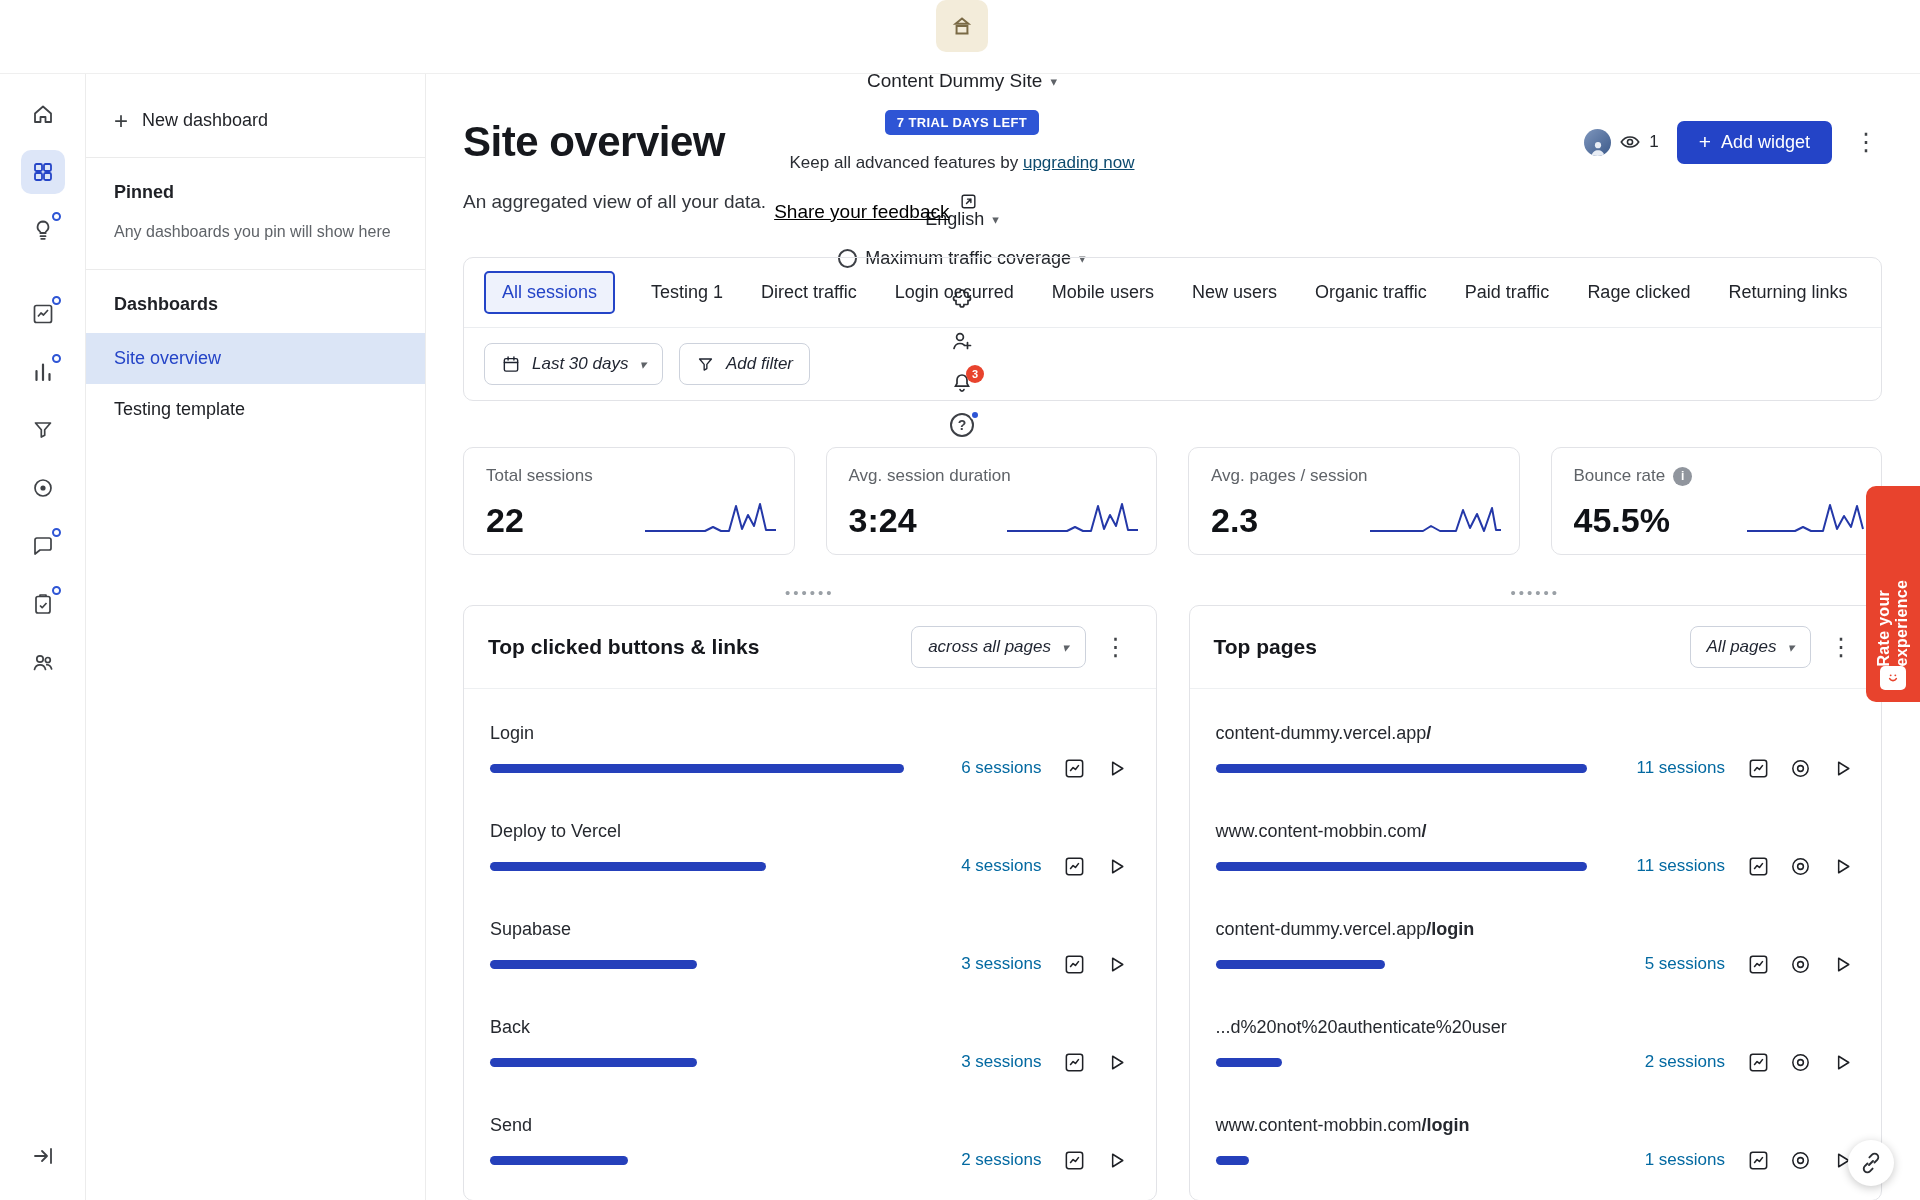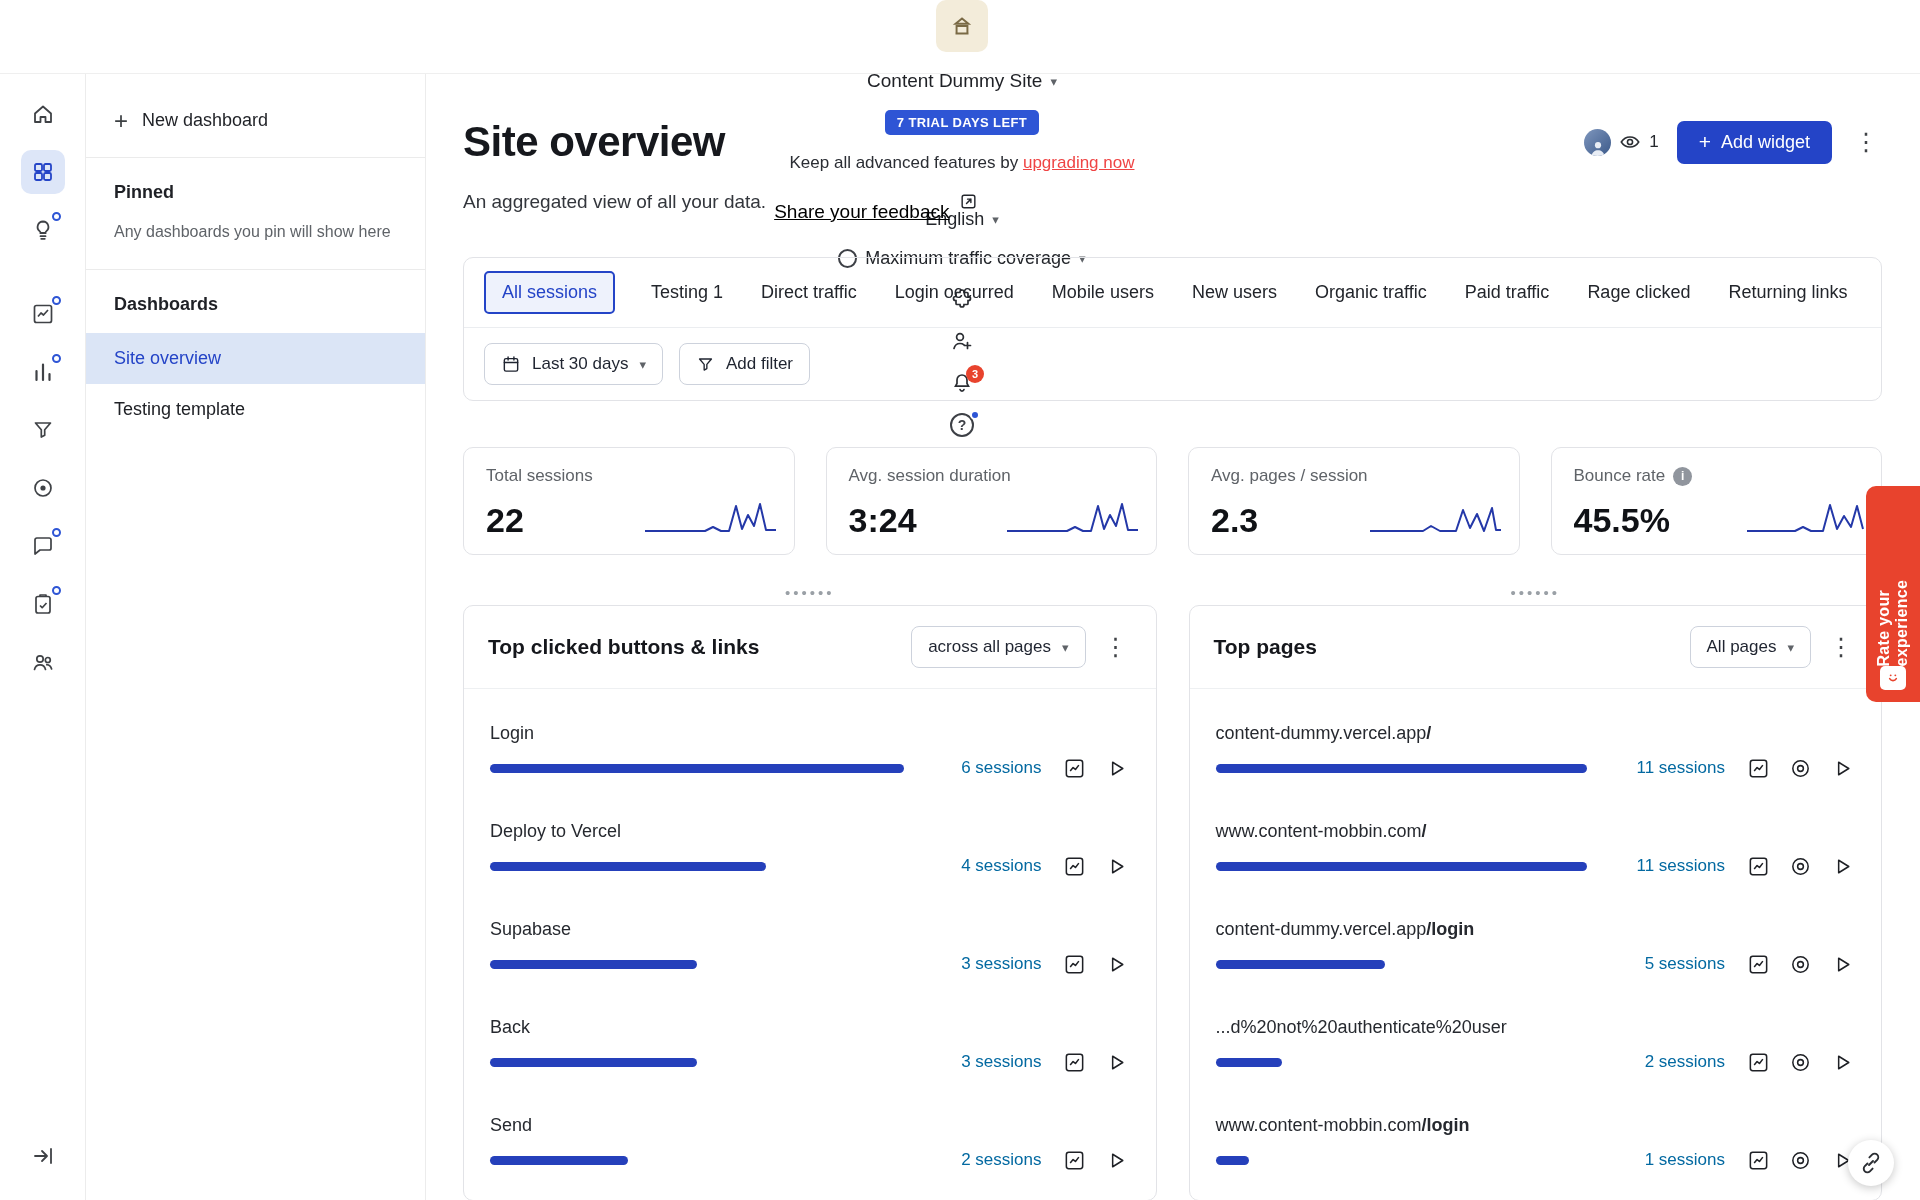--- a/index.html
+++ b/index.html
@@ -10,21 +10,21 @@
   
   .topbar { height:74px; display:flex; align-items:center; padding:0 26px 0 30px; gap:18px;
     border-bottom:1px solid #efefef; background:#fff;flex-direction:column; }
   .logo-box { width:52px; height:52px; border-radius:10px; background:#f3ecda;
     display:flex; align-items:center; justify-content:center; flex:0 0 auto; }
   .site-select { display:flex; align-items:center; gap:8px; font-size:19px; font-weight:500; cursor:pointer; }
   .chev { font-size:13px; color:#5f6368; }
   .trial-badge { background:#2e55d5; color:#fff; font-size:13px; font-weight:700;
     letter-spacing:.4px; padding:5px 12px; border-radius:5px; white-space:nowrap; }
   .trial-text { font-size:17px; color:#2a2d33; }
-  .trial-text a { color:#ef4444; }
+  .trial-text a { color:#0c4a6e; }
   .tb-spacer { flex:1; }
   .tb-item { display:flex; align-items:center; gap:8px; font-size:18px; color:#23262b; cursor:pointer; }
   .ring-icon { width:19px; height:19px; border:2px solid #3d4046; border-radius:50%; }
   .tb-icon { position:relative; width:30px; height:30px; display:flex; align-items:center;
     justify-content:center; cursor:pointer; }
   .badge { position:absolute; top:-6px; right:-7px; min-width:18px; height:18px; border-radius:9px;
     background:#e8432d; color:#fff; font-size:11px; font-weight:700; display:flex;
     align-items:center; justify-content:center; padding:0 4px; }
   .help-circle { width:24px; height:24px; border:2px solid #3d4046; border-radius:50%;
     display:flex; align-items:center; justify-content:center; font-size:14px; font-weight:700; color:#3d4046; }
@@ -81,21 +81,21 @@
 
   
   .seg-panel { margin-top:34px; border:1px solid #e2e3e7; border-radius:10px; }
   .tabs { display:flex; align-items:center; gap:34px; padding:13px 20px; border-bottom:1px solid #ebedf0; flex-wrap:nowrap; }
   .tab { background:none; border:none; font-family:inherit; font-size:18px; color:#22252b;
     padding:9px 2px; cursor:pointer; white-space:nowrap; }
   .tab.active { border:2px solid #2444c7; background:#eef2fc; color:#2444c7; font-weight:500;
     border-radius:5px; padding:9px 16px; }
   .filters { display:flex; align-items:center; gap:16px; padding:15px 20px; }
   .btn-outline { display:flex; align-items:center; gap:11px; background:#fff; border:1px solid #cdd2dc;
-    border-radius:8px; padding:10px 16px; font-family:inherit; font-size:17px; color:#1f2430; cursor:pointer; }
+    border-radius:8px; padding:10px 16px; font-family:inherit; font-size:17px; color:#1f2430; cursor:pointer;font-style:italic; }
 
   
   .stats { display:flex; gap:31px; margin-top:46px; }
   .stat-card { position:relative; flex:1; border:1px solid #e2e3e7; border-radius:10px;
     padding:18px 22px; height:108px; }
   .stat-label { font-size:17px; color:#5f6368; display:flex; align-items:center; gap:8px; }
   .stat-value { position:absolute; left:22px; bottom:14px; font-size:34px; font-weight:700; color:#101216; }
   .spark { position:absolute; right:16px; bottom:14px; }
   .info-circle { width:19px; height:19px; border-radius:50%; background:#90959d; color:#fff;
     font-size:12px; font-weight:700; display:flex; align-items:center; justify-content:center;

